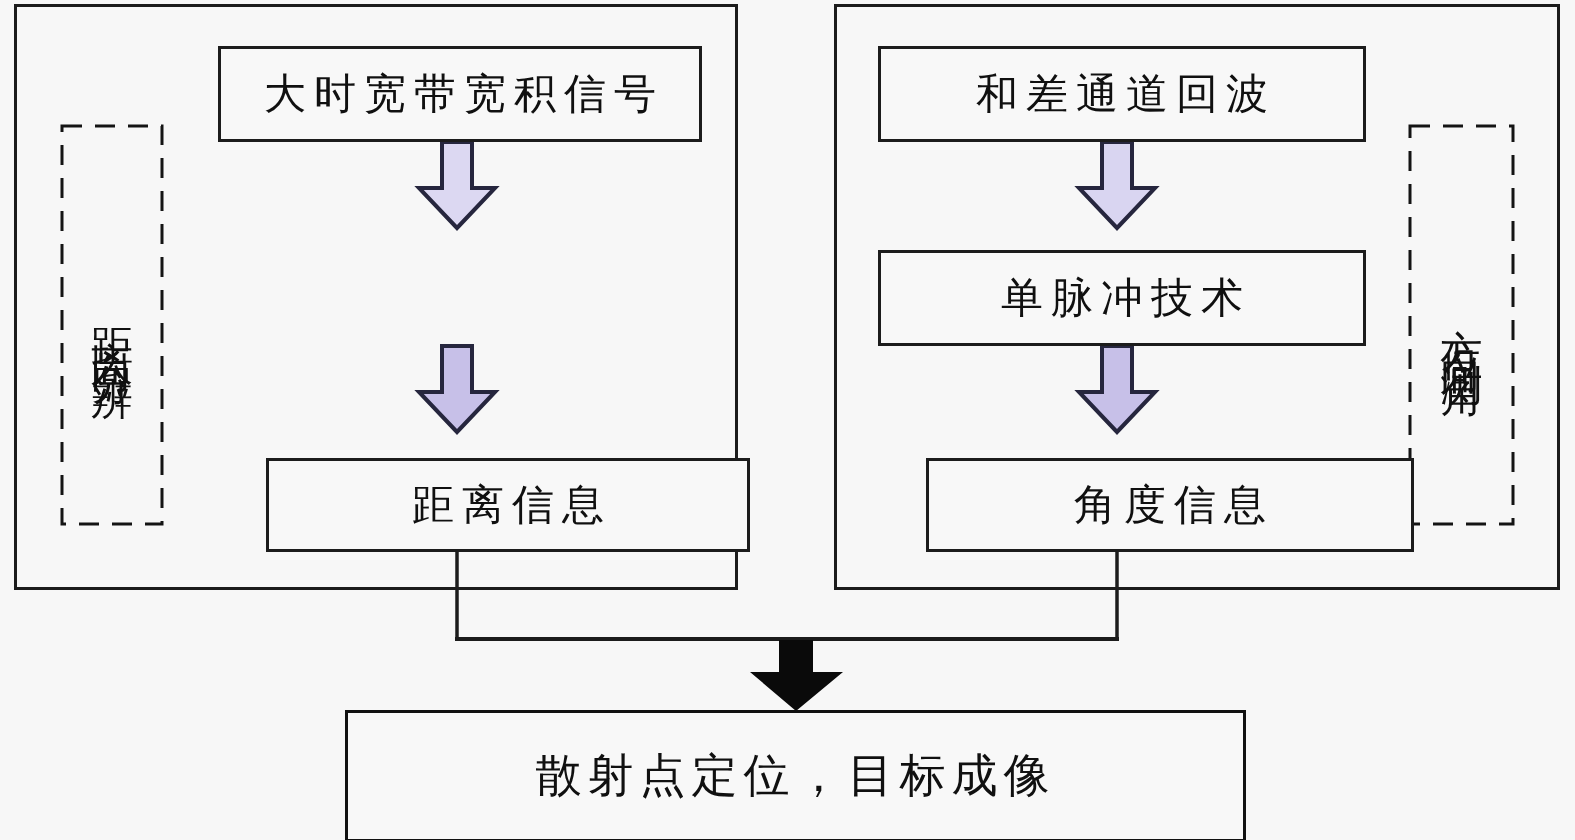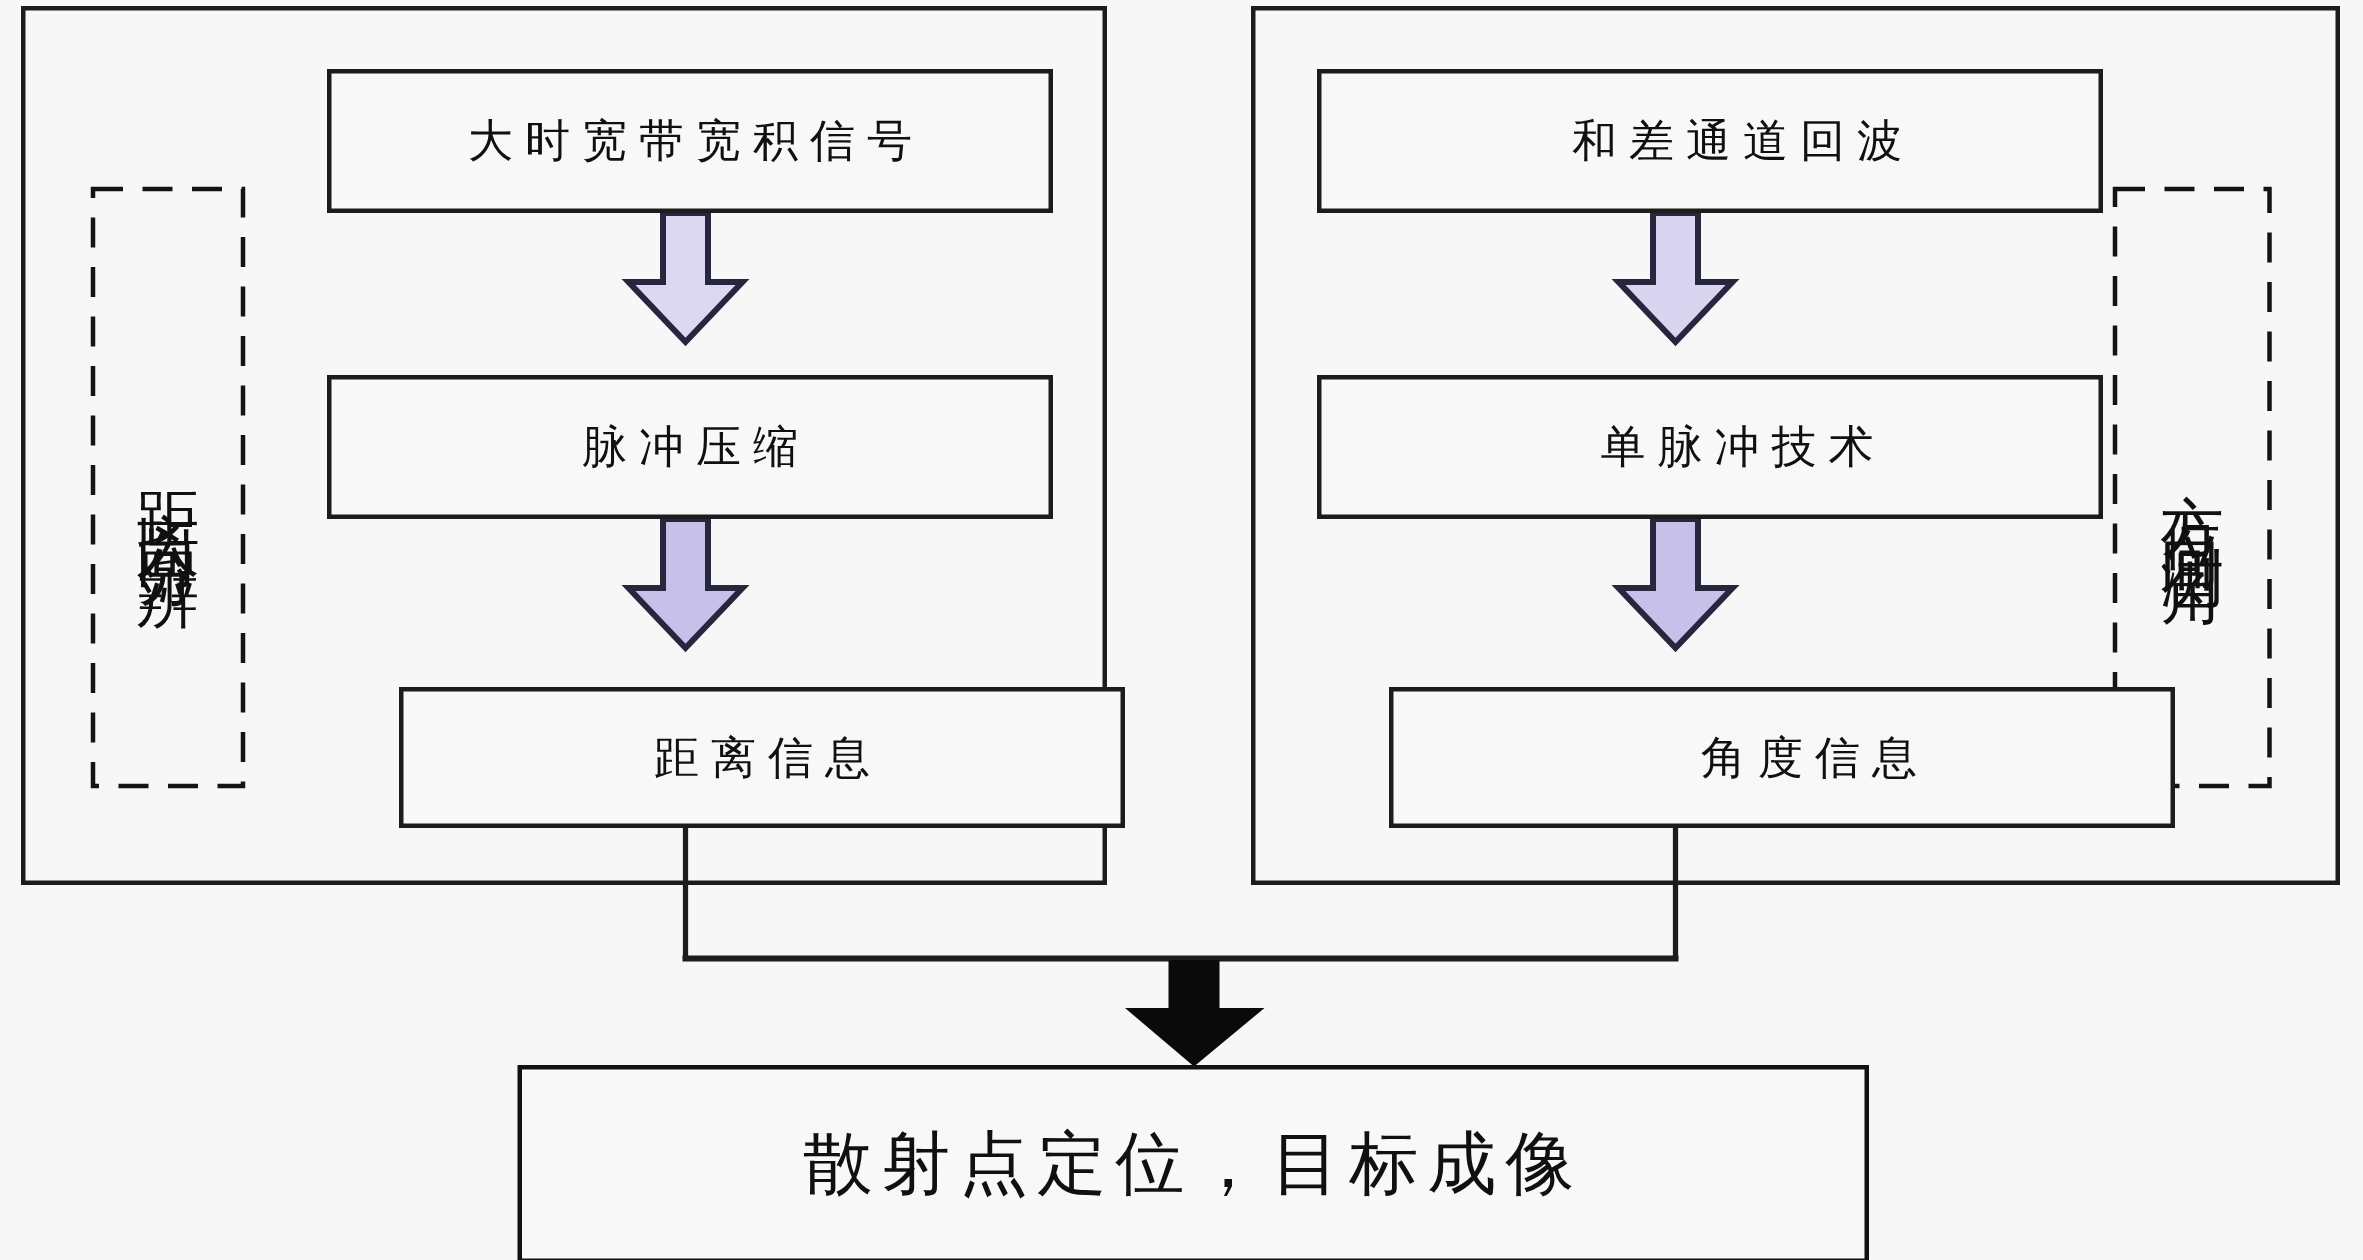--- a/index.html
+++ b/index.html
@@ -23,28 +23,28 @@
   }
   .panel-left  { left: 14px;  top: 4px; width: 718px; height: 580px; }
   .panel-right { left: 834px; top: 4px; width: 720px; height: 580px; }
   .node {
     position: absolute;
     border: 3px solid #1c1c1c;
     background: #f8f8f8;
     display: flex;
     align-items: center;
     justify-content: center;
-    font-size: 30px;
+    font-size: 42px;
     color: #101010;
     letter-spacing: 8px;
     text-indent: 8px;
     white-space: nowrap;
   }
   .col-l { left: 218px; width: 478px; }
-  .col-r { left: 878px; width: 482px; padding-left: 36px; }
+  .col-r { left: 878px; width: 482px; }
   .row-1 { top: 46px;  height: 90px; }
   .row-2 { top: 250px; height: 90px; }
   .row-3 { top: 458px; height: 88px; margin-left: 48px; }
   .result-node {
     position: absolute;
     left: 345px;
     top: 710px;
     width: 895px;
     height: 126px;
     border: 3px solid #111;
@@ -101,21 +101,20 @@
     <path d="M 779 640 H 813 V 672 H 843 L 796 711 L 750 672 H 779 Z" fill="#0a0a0a"></path>
   </svg>
 
   <div class="panel panel-left"></div>
   <div class="panel panel-right"></div>
 
   <div class="side-label side-label-left">距离向分辨</div>
   <div class="side-label side-label-right">方位向测角</div>
 
   <div class="node col-l row-1">大时宽带宽积信号</div>
-  <div class="node col-l row-2">脉冲压缩</div>
   <div class="node col-l row-3">距离信息</div>
 
   <div class="node col-r row-1">和差通道回波</div>
   <div class="node col-r row-3">角度信息</div>
   <div class="node col-r row-2">单脉冲技术</div>
 
   <div class="result-node">散射点定位，目标成像</div>
 
 </div>
 

